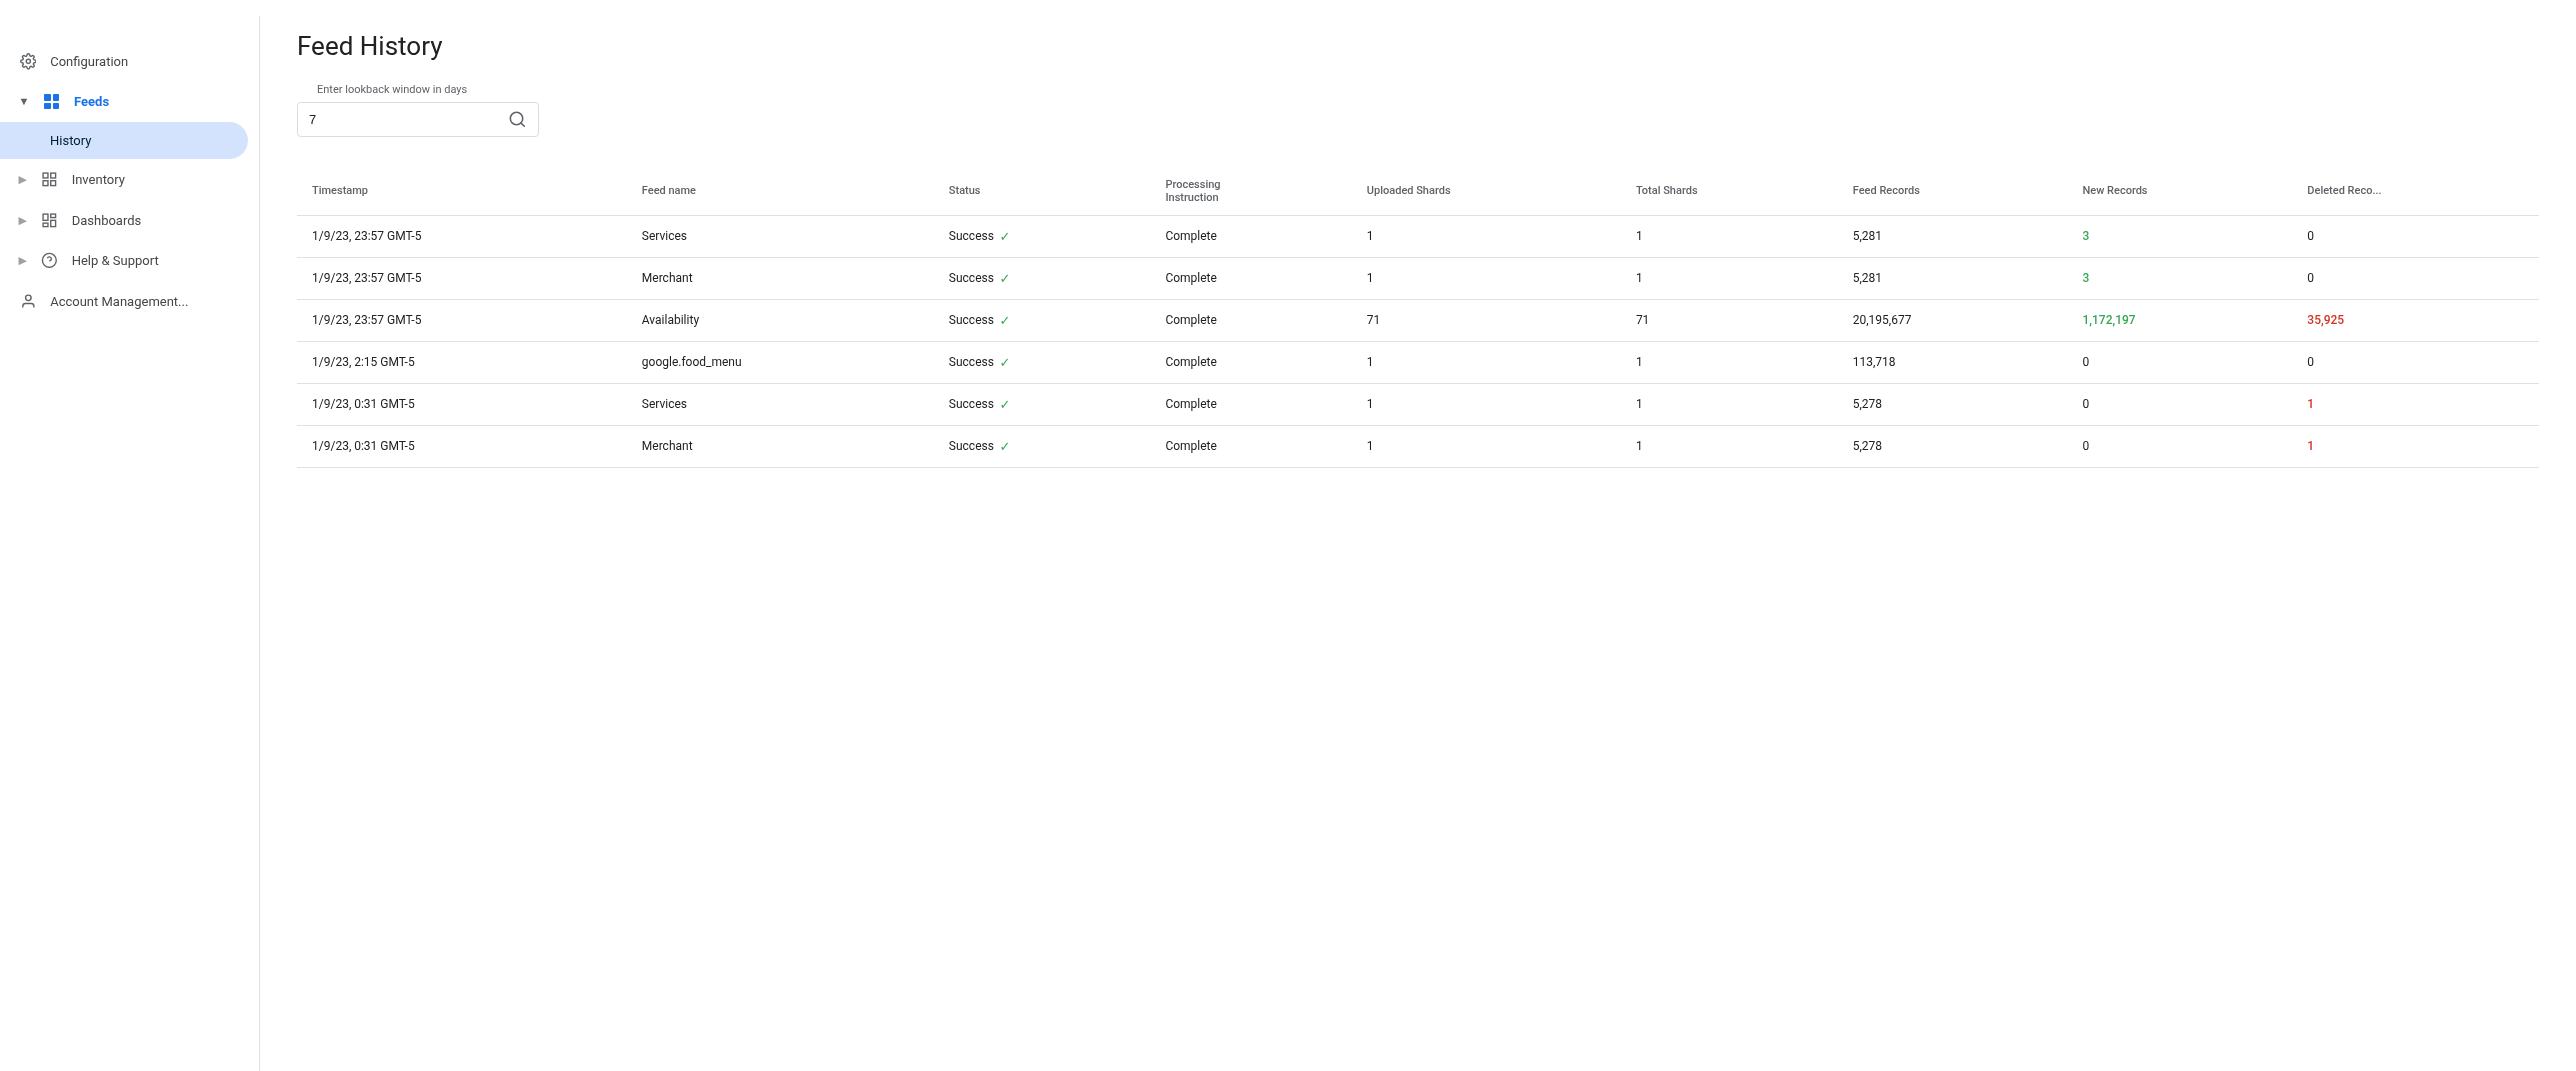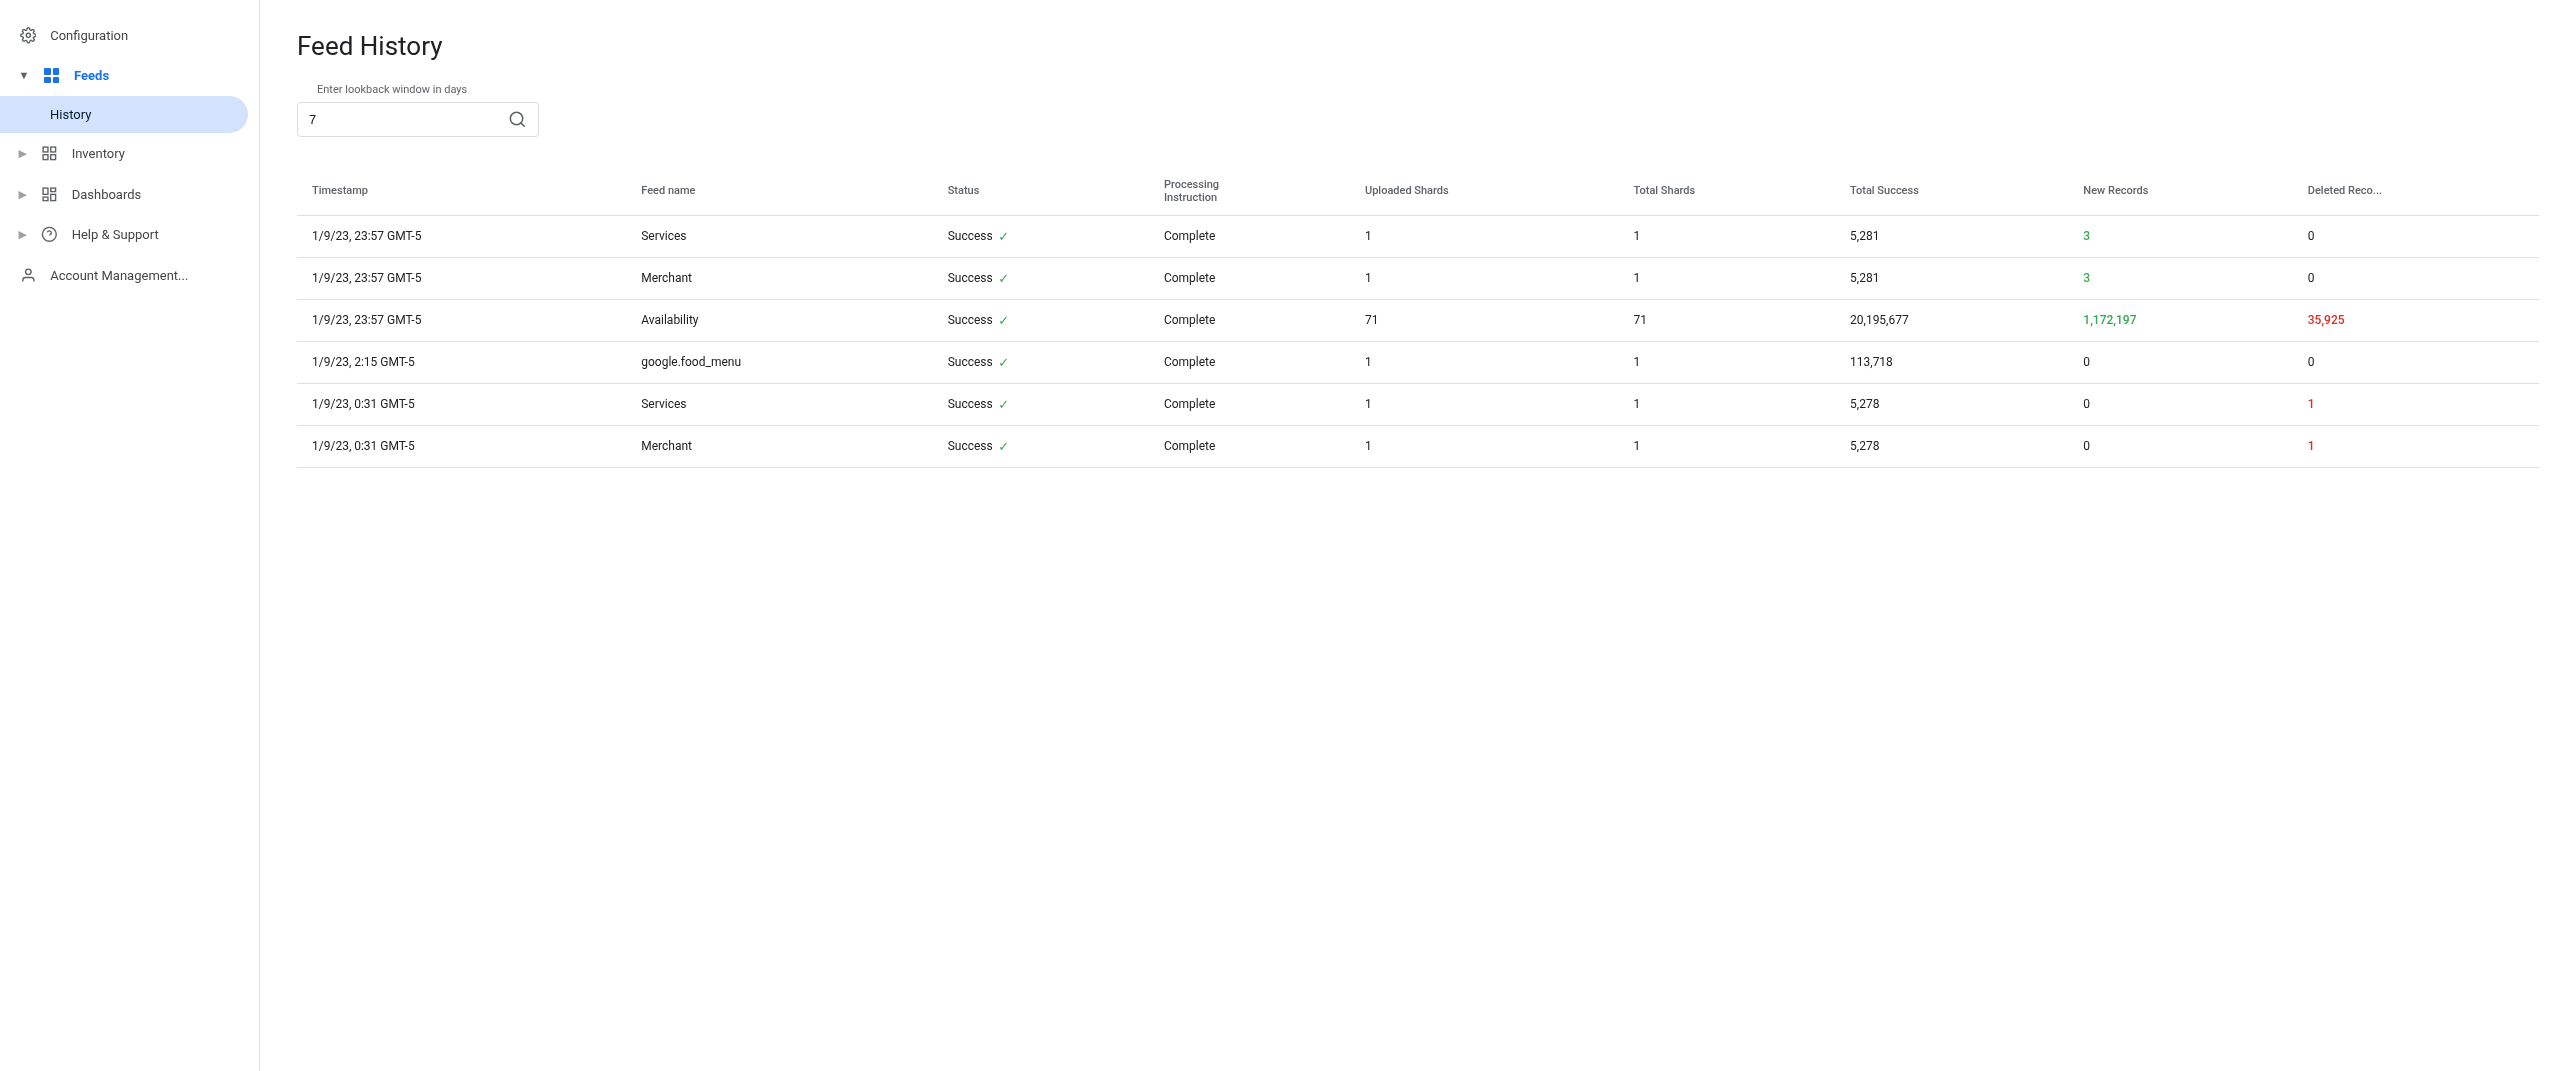--- a/index.html
+++ b/index.html
@@ -6,22 +6,23 @@
     body { font-family: 'Google Sans', Roboto, Arial, sans-serif; font-size: 13px; color: #202124; background: #fff; display: flex; height: 100vh; overflow: hidden; }
 
     
     .sidebar {
       width: 260px;
       min-width: 260px;
       background: #fff;
       border-right: 0.9px solid #e0e0e0;
       display: flex;
       flex-direction: column;
-      padding-top: 15px;
+      padding-top: 25px;
       overflow-y: auto;
+      margin-top: 16px;
     }
 
     .sidebar-item {
       display: flex;
       align-items: center;
       padding: 11px 18.6px;
       cursor: pointer;
       border-radius: 0 22px 22px 0;
       margin-right: 11px;
       color: #444746;
@@ -307,21 +308,21 @@
   <div class="table-wrapper">
     <table>
       <thead>
         <tr>
           <th>Timestamp</th>
           <th>Feed name</th>
           <th>Status</th>
           <th style="white-space:normal; max-width:93px;">Processing<br>Instruction</th>
           <th>Uploaded Shards</th>
           <th>Total Shards</th>
-          <th>Total Success</th>
+          <th>Feed Records</th>
           <th>New Records</th>
           <th>Deleted Reco...</th>
         </tr>
       </thead>
       <tbody id="table-body">
           <tr>
             <td>1/9/23, 23:57 GMT-5</td>
             <td>Services</td>
             <td>
               <span class="status-success">

